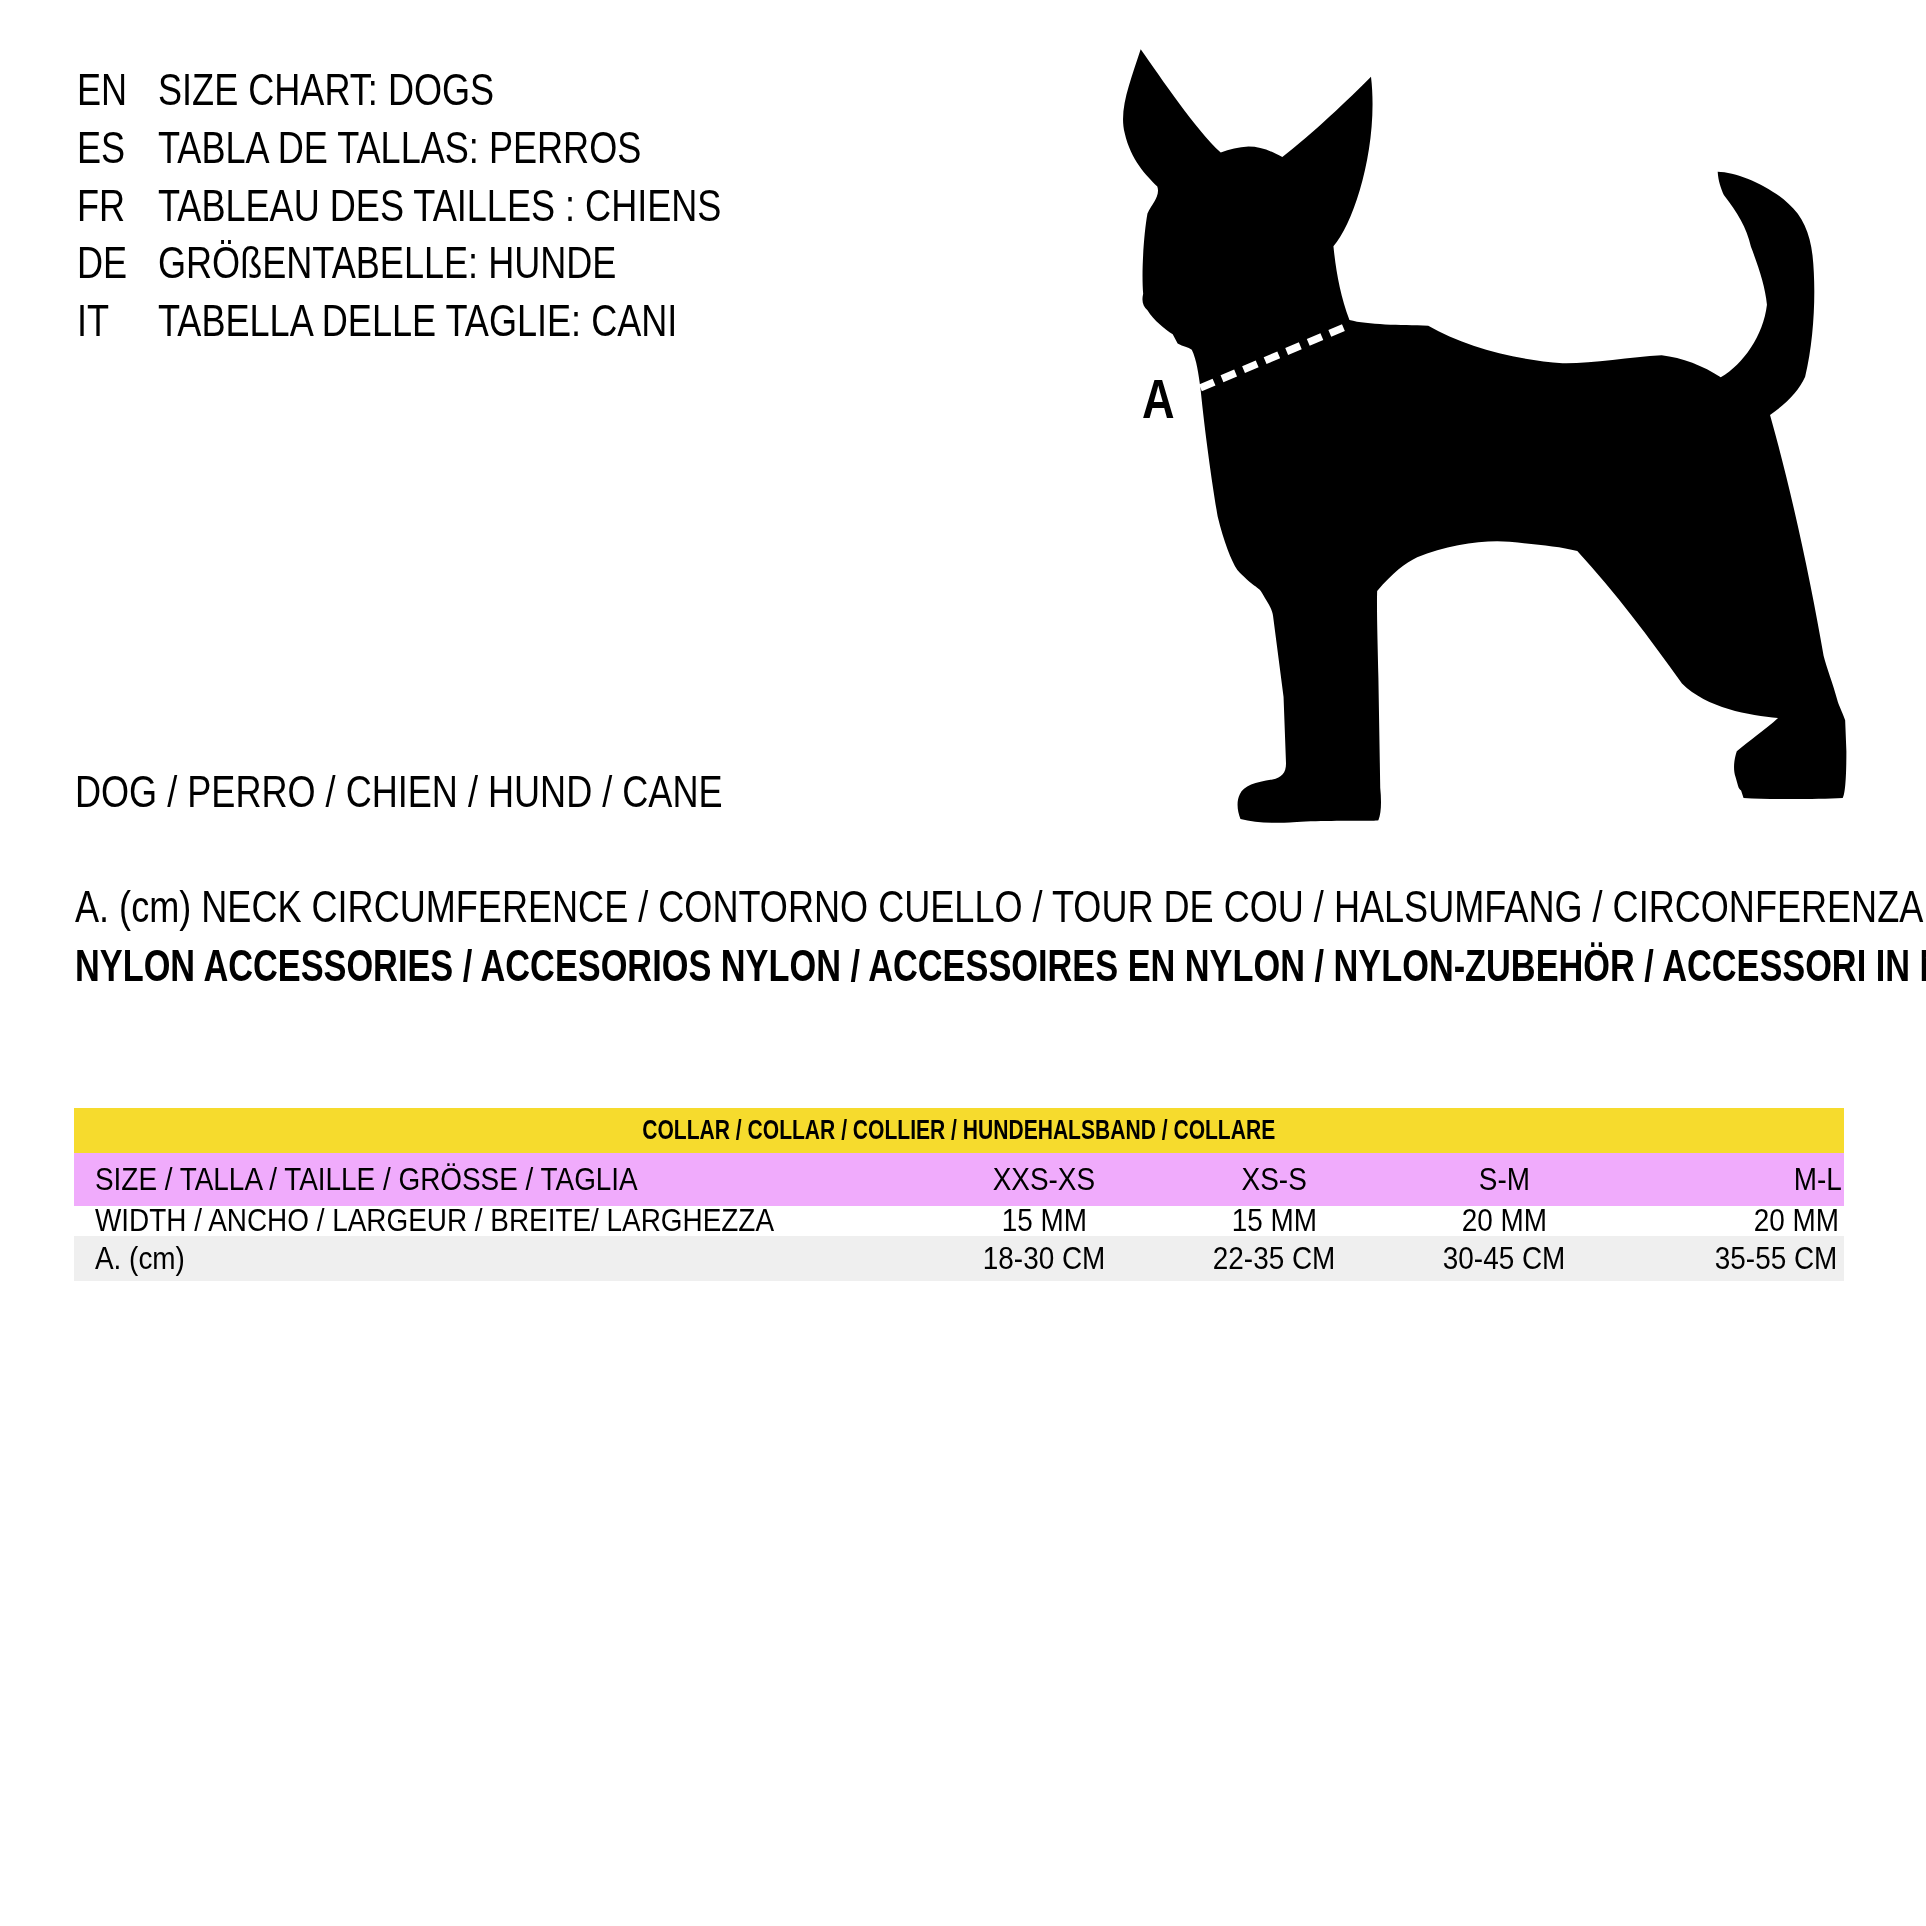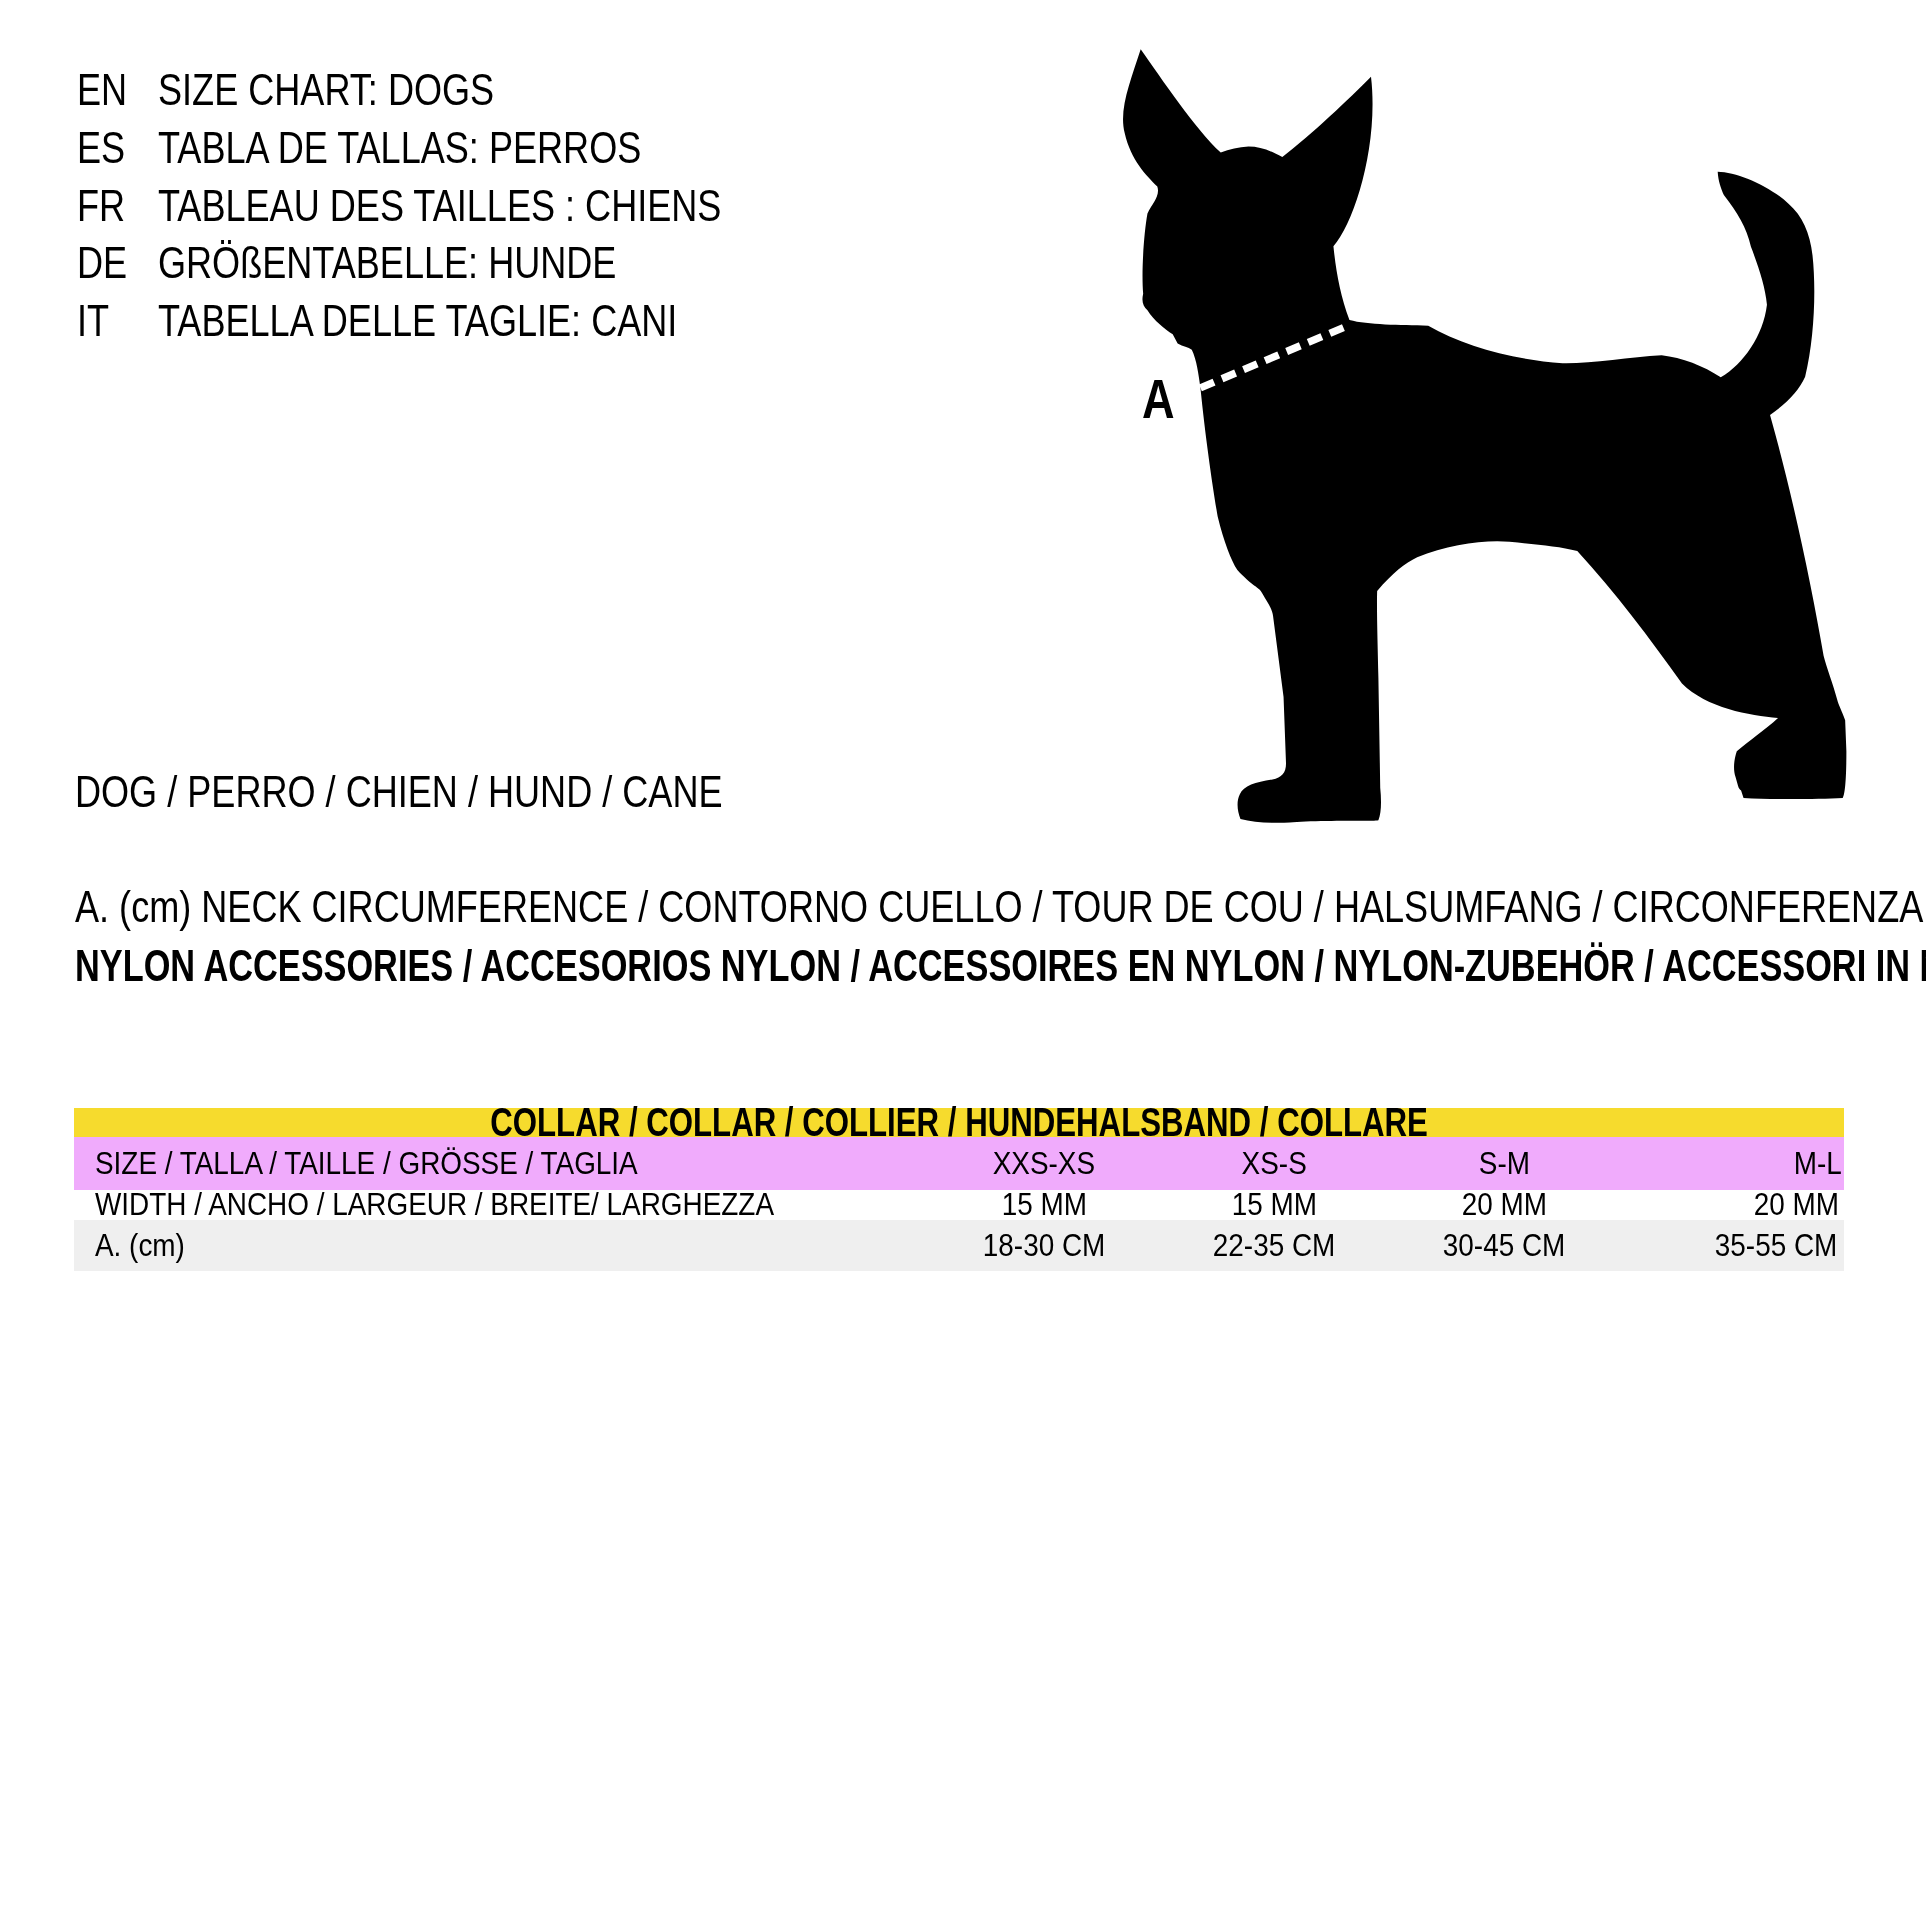--- a/index.html
+++ b/index.html
@@ -26,28 +26,28 @@
   .bold { font-weight:bold; }
 
   .measure-a {
     position:absolute; left:1142px; top:368px;
     font-size:55px; line-height:62px; font-weight:bold;
   }
 
   
   .size-table { position:absolute; left:74px; top:1108px; width:1770px; }
   .thead {
-    height:29px; background:#F6DB2D;
+    height:45px; background:#F6DB2D;
     display:flex; align-items:center; justify-content:center;
-    font-size:40px; font-weight:bold;
+    font-size:27px; font-weight:bold;
   }
   .trow { display:flex; align-items:center; font-size:31px; }
   .trow-1 { height:53px; background:#f0abfc; }
   .trow-2 { height:30px; background:#ffffff; }
-  .trow-3 { height:51px; background:#EFEFEF; }
+  .trow-3 { height:45px; background:#EFEFEF; }
   .tlabel { width:48.3%; box-sizing:border-box; padding-left:21px; text-align:left; }
   .tcell  { width:13.0%; text-align:center;text-decoration:underline; }
   .tcell-last { width:12.7%; text-align:right; }
 
   svg { display:block; }
 </style>
 </head>
 <body>
 
 <div class="lang-row" style="top:65px">

